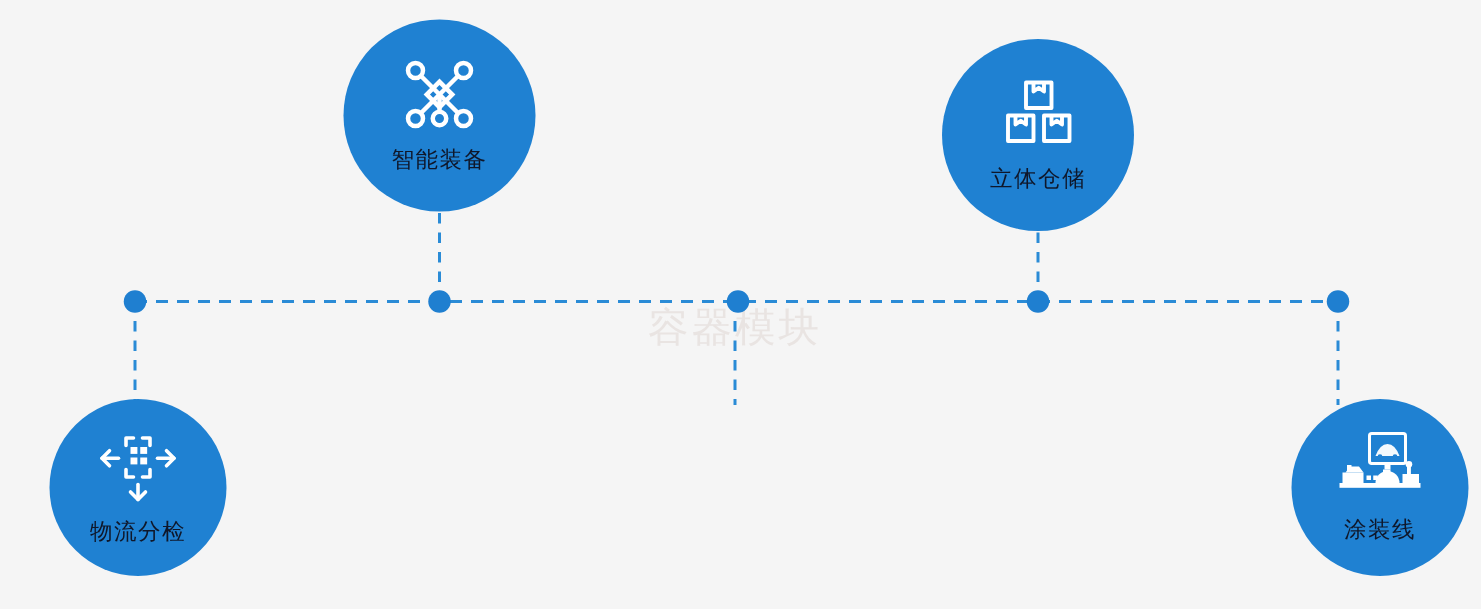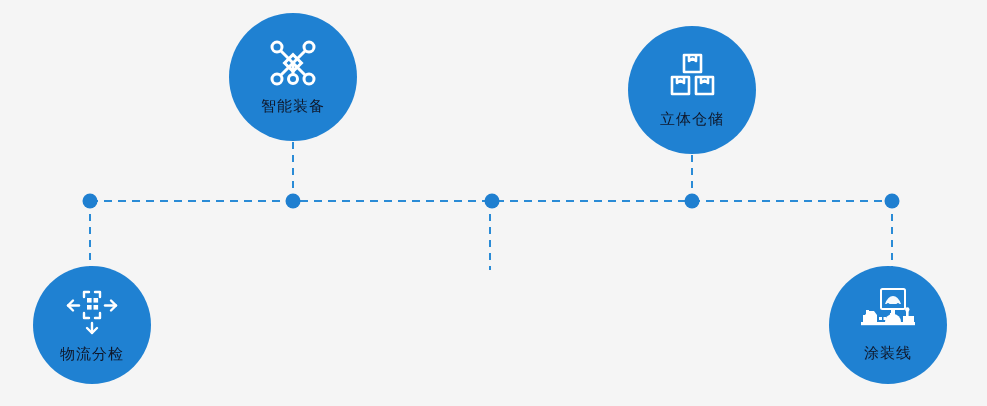--- a/index.html
+++ b/index.html
@@ -76,20 +76,21 @@
 
     <line x1="692" y1="201" x2="692" y2="140" stroke="#2a8bd6" stroke-width="2" stroke-dasharray="7 6"></line>
 
     <line x1="90" y1="201" x2="90" y2="270" stroke="#2a8bd6" stroke-width="2" stroke-dasharray="7 6"></line>
 
     <line x1="490" y1="201" x2="490" y2="270" stroke="#2a8bd6" stroke-width="2" stroke-dasharray="7 6"></line>
 
     <line x1="892" y1="201" x2="892" y2="270" stroke="#2a8bd6" stroke-width="2" stroke-dasharray="7 6"></line>
   </svg>
 
+  <div class="watermark">容器模块</div>
 
   <div class="node" style="left:90px;top:201px;"></div>
   <div class="node" style="left:293px;top:201px;"></div>
   <div class="node" style="left:492px;top:201px;"></div>
   <div class="node" style="left:692px;top:201px;"></div>
   <div class="node" style="left:892px;top:201px;"></div>
 
   <div class="node-circle sz-lg" style="left:293px;top:77px;">
     <span class="ico">
       <svg width="52" height="48" viewBox="0 0 52 48" fill="none" stroke="#ffffff" stroke-width="3" stroke-linecap="round">
@@ -145,21 +146,21 @@
         <polyline points="46,13.5 51,18.5 46,23.5"></polyline>
 
         <line x1="27" y1="36" x2="27" y2="46"></line>
         <polyline points="22,41 27,46 32,41"></polyline>
       </svg>
     </span>
     <span class="cap">物流分检</span>
   </div>
 
 
-  <div class="node-circle sz-md" style="left:888px;top:325px;">
+  <div class="node-circle sz-md" style="left:920px;top:325px;">
     <span class="ico">
       <svg width="58" height="46" viewBox="0 0 58 46" fill="#ffffff" stroke="none">
 
         <rect x="22" y="1" width="24" height="20" rx="1.5" fill="none" stroke="#ffffff" stroke-width="2"></rect>
         <path d="M26 16 q3 -8 8 -8 q5 0 8 8 z" fill="#ffffff" opacity="0.95"></path>
         <circle cx="29" cy="16.5" r="1.6" fill="#1f81d2"></circle>
         <circle cx="39" cy="16.5" r="1.6" fill="#1f81d2"></circle>
         <rect x="32" y="21" width="4" height="4"></rect>
 
         <rect x="2" y="34" width="54" height="3.2"></rect>

